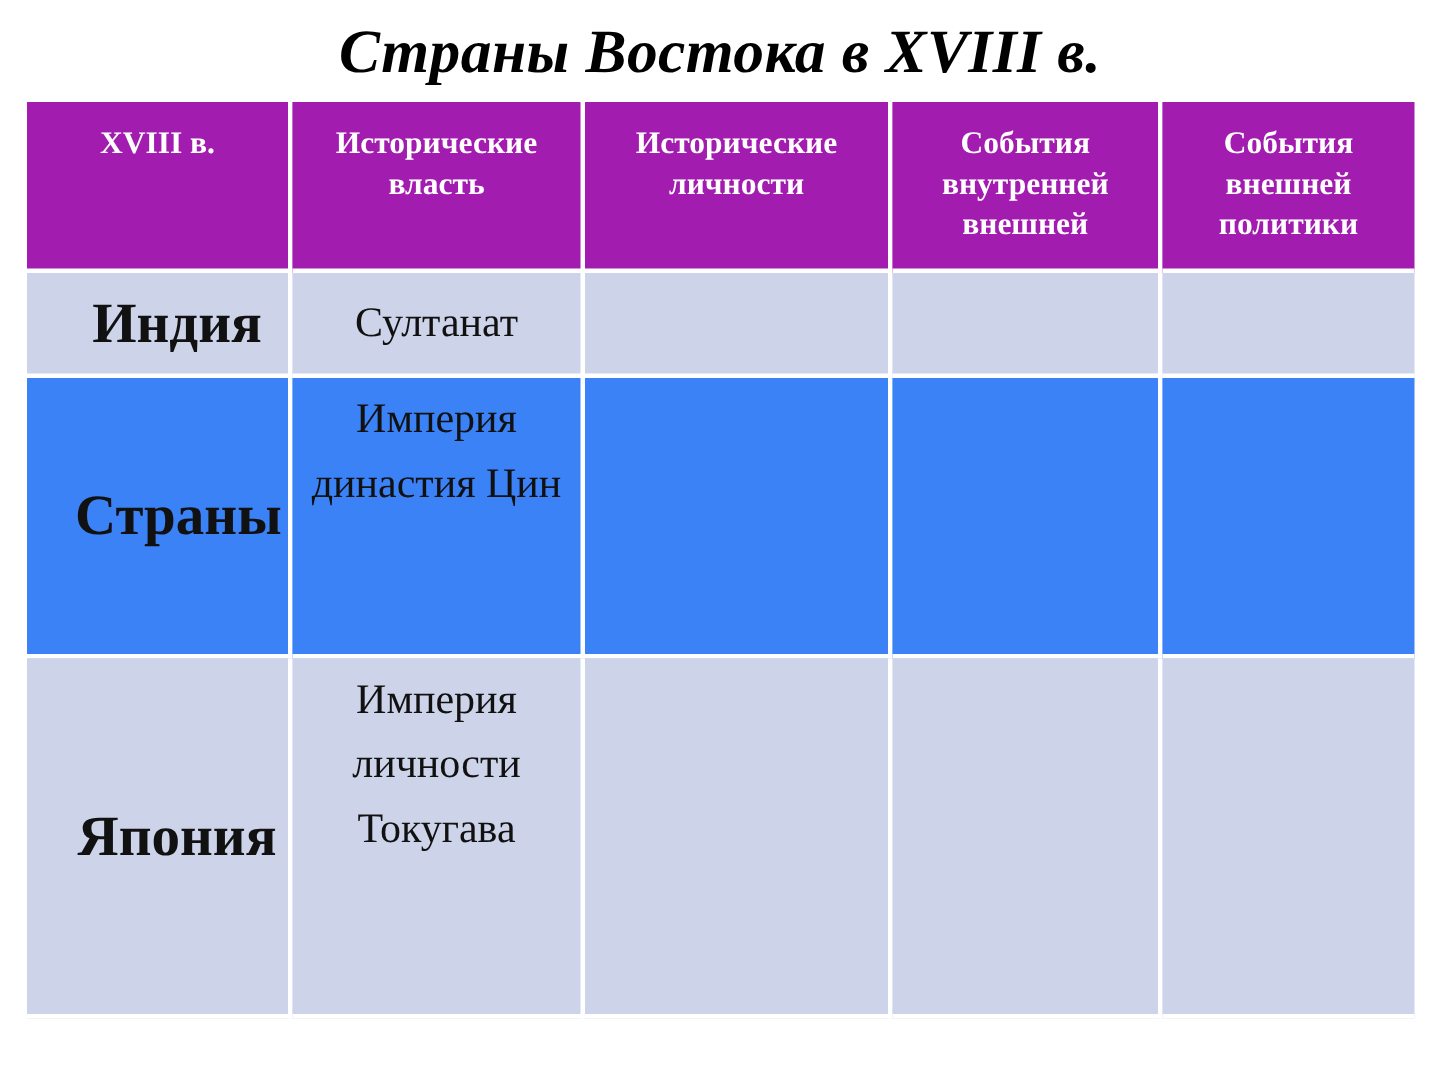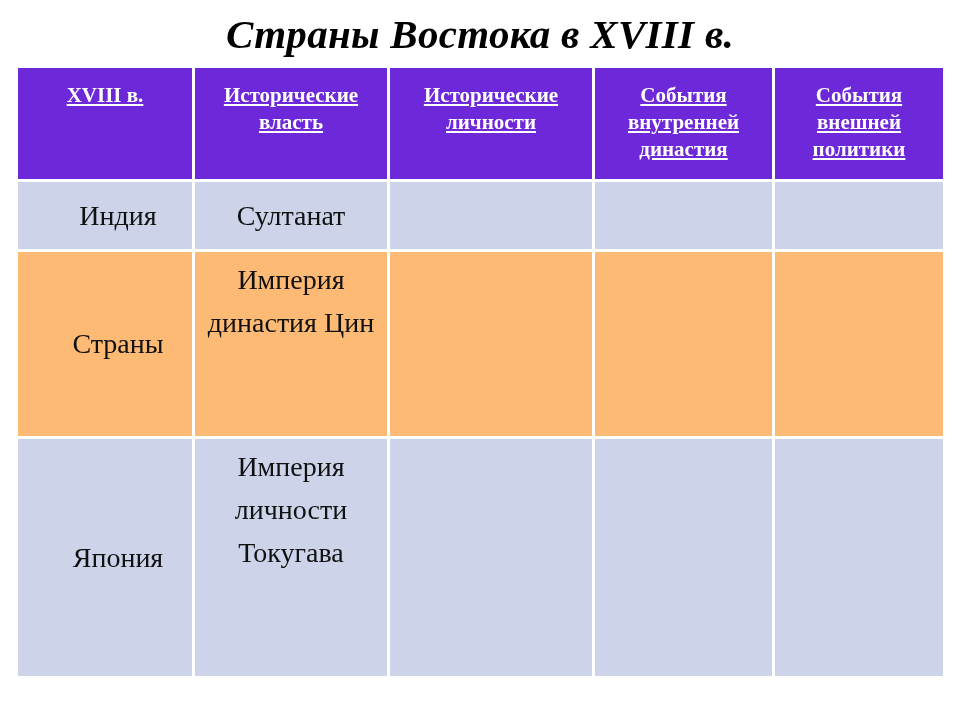--- a/index.html
+++ b/index.html
@@ -52,61 +52,60 @@
     table-layout: fixed;
   }
 
   table.grid col.c0 { width: 177px; }
   table.grid col.c1 { width: 195px; }
   table.grid col.c2 { width: 205px; }
   table.grid col.c3 { width: 180px; }
   table.grid col.c4 { width: 168px; }
 
   thead th {
-    background: #6d28d9;
+    background: #a21caf;
     color: #ffffff;
     font-family: "Liberation Serif", "DejaVu Serif", serif;
     font-weight: bold;
     font-size: 21px;
     line-height: 27px;
     text-align: center;
     vertical-align: top;
     padding: 14px 6px 16px 6px;
     height: 111px;
     box-sizing: border-box;
     border-right: 3px solid #ffffff;
     border-bottom: 3px solid #ffffff;
-    text-decoration: underline;
   }
   thead th:last-child { border-right: none; }
 
   tbody td {
     font-family: "Liberation Serif", "DejaVu Serif", serif;
     font-size: 28px;
     line-height: 43px;
     color: #111111;
     text-align: center;
     vertical-align: top;
     padding: 6px 6px 6px 6px;
     box-sizing: border-box;
     border-right: 3px solid #ffffff;
     border-bottom: 3px solid #ffffff;
   }
   tbody td:last-child { border-right: none; }
 
   tbody tr.band-dark td { background: #CDD4EA; }
-  tbody tr.band-light td { background: #fdba74; margin-left: 21px; }
+  tbody tr.band-light td { background: #3b82f6; margin-left: 21px; }
 
   tbody tr.r-india td { height: 70px; }
   tbody tr.r-china td { height: 187px; }
   tbody tr.r-japan td { height: 240px; }
 
   td.label-cell {
-    font-weight: normal;
-    font-size: 28px;
+    font-weight: bold;
+    font-size: 38px;
     vertical-align: middle;
     line-height: 38px;
     padding-left: 32px;
   }
   tbody tr.r-india td.label-cell { vertical-align: middle; }
   tbody tr.r-china td.label-cell { vertical-align: middle; }
   tbody tr.r-japan td.label-cell { vertical-align: middle; }
 
   td.value-cell {
     vertical-align: top;
@@ -130,21 +129,21 @@
         <col class="c1">
         <col class="c2">
         <col class="c3">
         <col class="c4">
       </colgroup>
       <thead>
         <tr>
           <th>XVIII в.</th>
           <th>Исторические власть</th>
           <th>Исторические личности</th>
-          <th>События внутренней династия</th>
+          <th>События внутренней внешней</th>
           <th>События внешней политики</th>
         </tr>
       </thead>
       <tbody>
 
         <tr class="band-dark r-india">
           <td class="label-cell">Индия</td>
           <td class="value-cell">Султанат</td>
           <td class="empty-cell"></td>
           <td class="empty-cell"></td>

